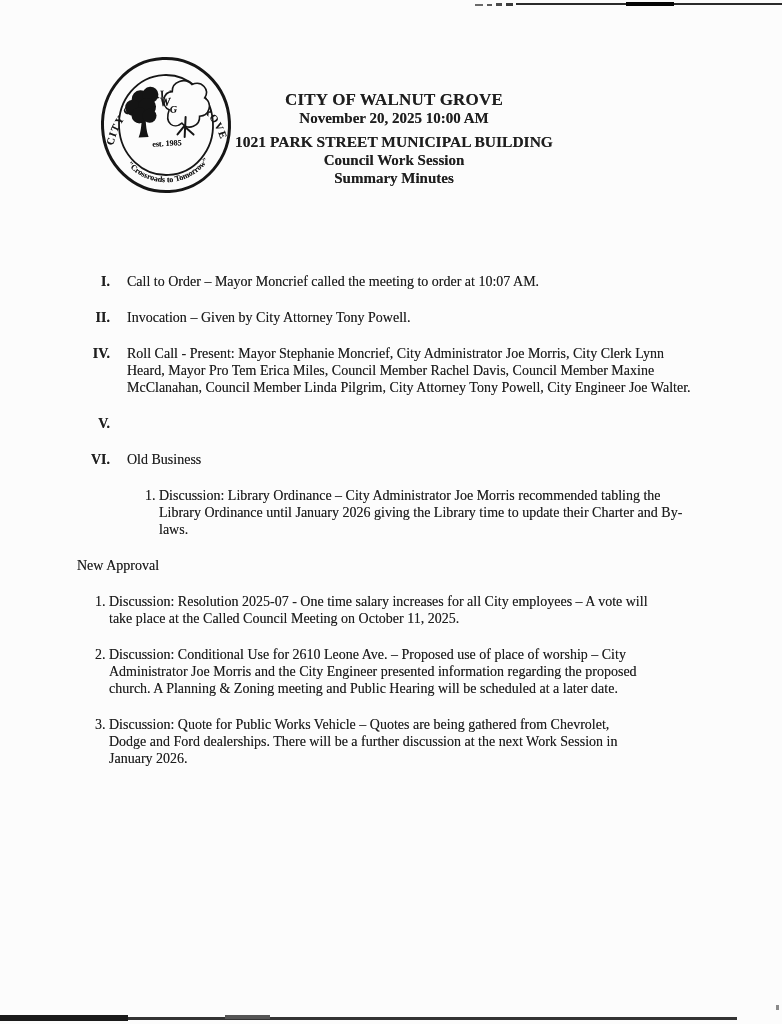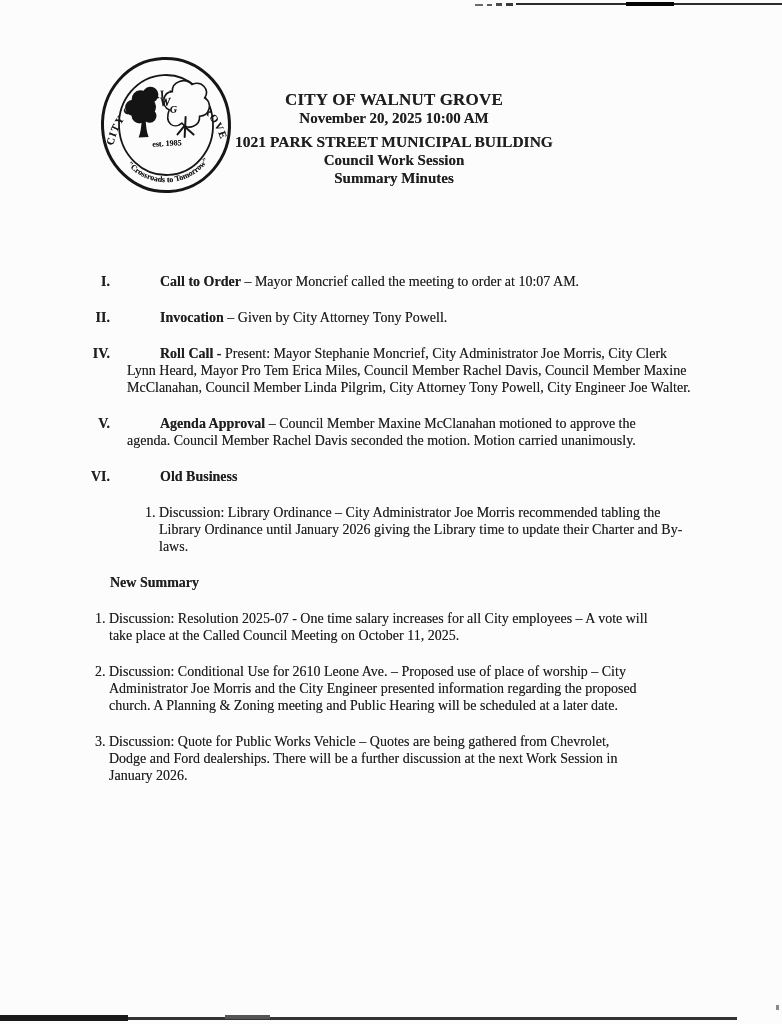--- a/index.html
+++ b/index.html
@@ -31,21 +31,21 @@
     text-align:center;font-weight:bold;line-height:18px;font-size:15px;
   }
   .header-text .title{font-size:17px;letter-spacing:.2px;}
   .header-text .address{font-size:15.5px;margin-top:6px;}
   
   .minutes{position:absolute;left:60px;top:273px;width:660px;font-size:14px;line-height:17px;}
   .item{display:flex;margin-bottom:19px;}
   .numeral{flex:0 0 50px;width:50px;text-align:right;font-weight:bold;}
   .content{margin-left:17px;width:572px;}
   .content.w-narrow{width:538px;}
-  .label{font-weight:bold;margin-left:33px;}
+  .label{font-weight:normal;}
   .subitem{display:flex;margin-left:18px;margin-top:19px;}
   .subnum{flex:0 0 14px;width:14px;}
   .subtext{width:545px;font-family:Liberation Serif, serif;}
   p{margin:0;}
 </style>
 </head>
 <body>
 
 <div class="page">
 
@@ -119,39 +119,36 @@
 
     <div class="item">
       <div class="numeral">IV.</div>
       <div class="content">
         <p><span class="label">Roll Call -</span> <span>Present: Mayor Stephanie Moncrief, City Administrator Joe Morris, City Clerk Lynn Heard, Mayor Pro Tem Erica Miles, Council Member Rachel Davis, Council Member Maxine McClanahan, Council Member Linda Pilgrim, City Attorney Tony Powell, City Engineer Joe Walter.</span></p>
       </div>
     </div>
 
     <div class="item">
       <div class="numeral">V.</div>
-      <div class="content w-narrow">
-        <p><span class="label">Agenda Approval</span> <span>– Council Member Maxine McClanahan motioned to approve the agenda. Council Member Rachel Davis seconded the motion. Motion carried unanimously.</span></p>
-      </div>
     </div>
 
     <div class="item">
       <div class="numeral">VI.</div>
       <div class="content">
         <p><span class="label">Old Business</span></p>
         <div class="subitem">
           <span class="subnum">1.</span>
           <span class="subtext">Discussion: Library Ordinance – City Administrator Joe Morris recommended tabling the Library Ordinance until January 2026 giving the Library time to update their Charter and By-laws.</span>
         </div>
       </div>
     </div>
 
     <div class="item">
       <div class="content">
-        <p><span class="label">New Summary</span></p>
+        <p><span class="label">New Approval</span></p>
         <div class="subitem">
           <span class="subnum">1.</span>
           <span class="subtext">Discussion: Resolution 2025-07 - One time salary increases for all City employees – A vote will take place at the Called Council Meeting on October 11, 2025.</span>
         </div>
         <div class="subitem">
           <span class="subnum">2.</span>
           <span class="subtext">Discussion: Conditional Use for 2610 Leone Ave. – Proposed use of place of worship – City Administrator Joe Morris and the City Engineer presented information regarding the proposed church. A Planning &amp; Zoning meeting and Public Hearing will be scheduled at a later date.</span>
         </div>
         <div class="subitem">
           <span class="subnum">3.</span>

